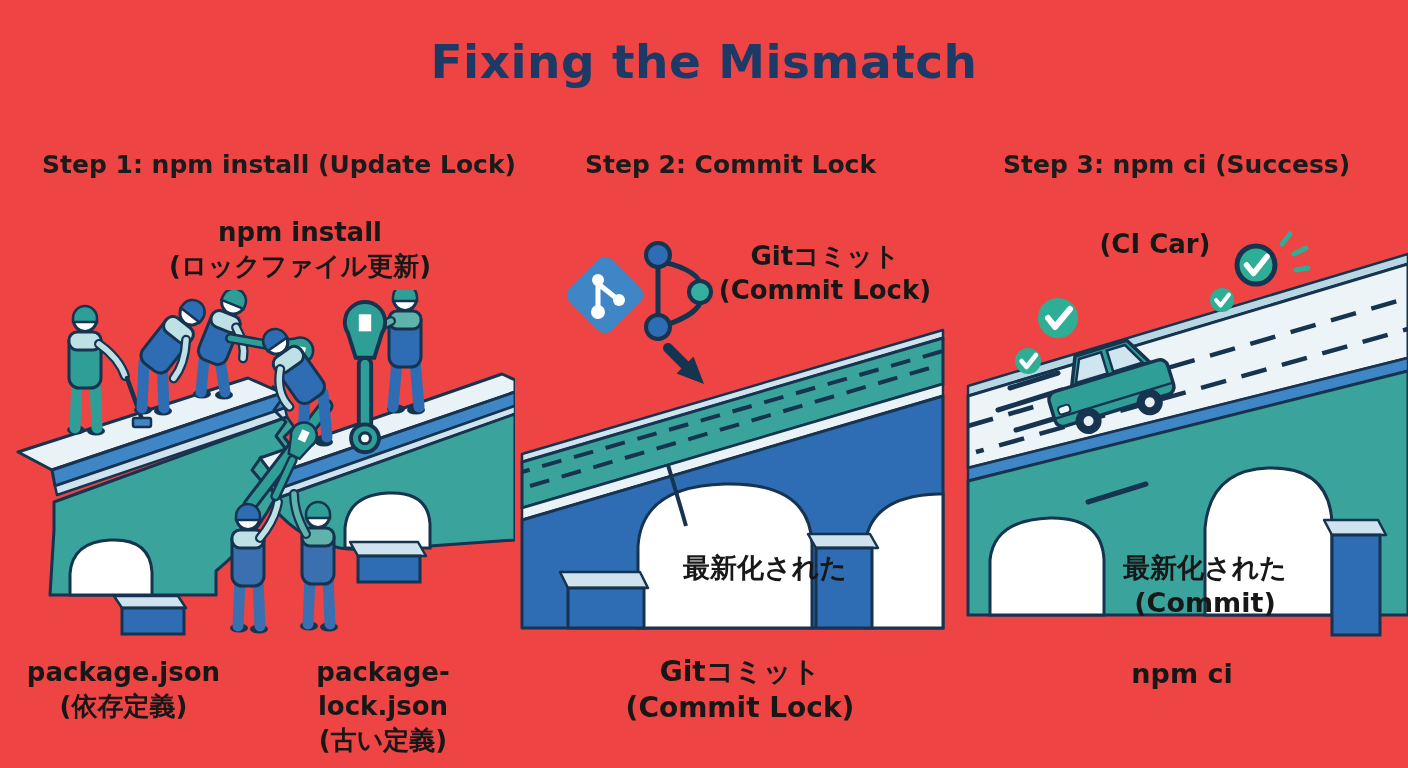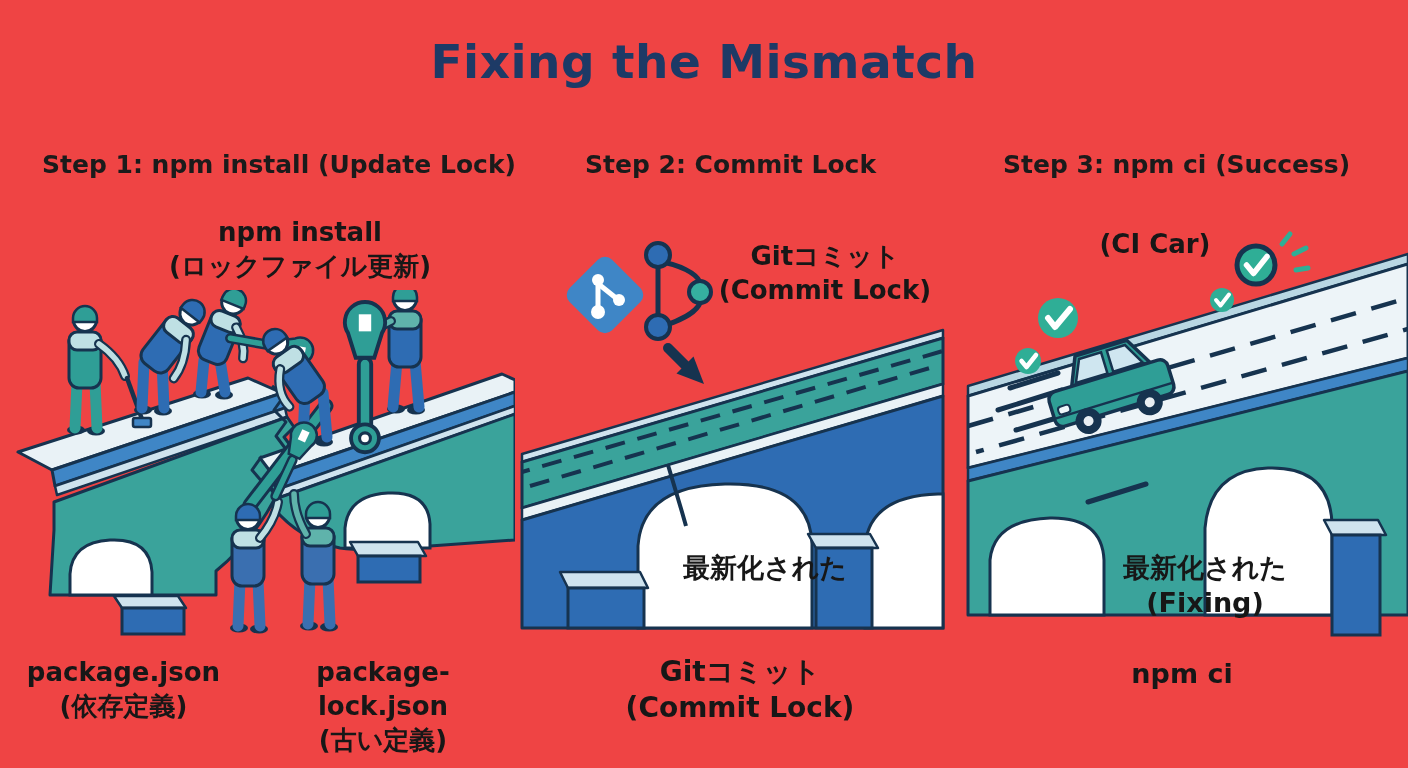--- a/index.html
+++ b/index.html
@@ -284,21 +284,21 @@
   <div class="lbl fs26" style="left:1055px;top:228px;width:200px">
     <span>(CI Car)</span>
   </div>
 
   <div class="lbl fs27" style="left:640px;top:550px;width:250px">
     <span>最新化された</span>
   </div>
 
   <div class="lbl fs27" style="left:1080px;top:550px;width:250px">
     <span>最新化された</span>
-    <span>(Fixing)</span>
+    <span>(Commit)</span>
   </div>
 
   <div class="lbl fs26" style="left:16px;top:656px;width:215px">
     <span>package.json</span>
     <span>(依存定義)</span>
   </div>
 
   <div class="lbl fs26" style="left:258px;top:656px;width:250px">
     <span>package-lock.json</span>
     <span>(古い定義)</span>

